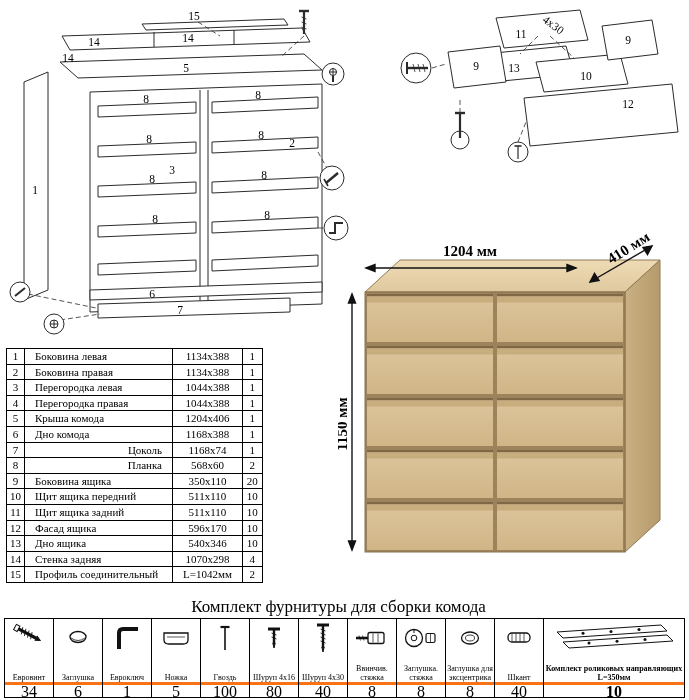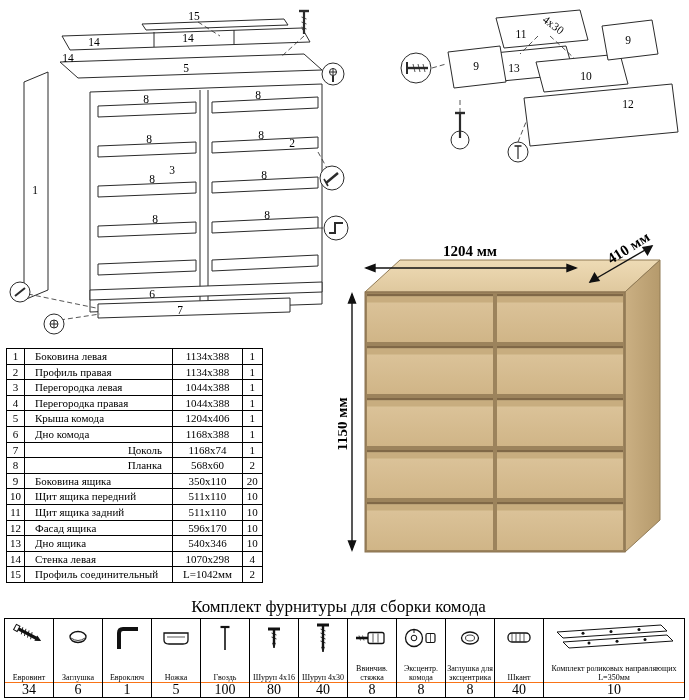--- a/index.html
+++ b/index.html
@@ -25,24 +25,24 @@
   .parts-table td.num  { width:18px;  text-align:center; padding:0 1px; }
   .parts-table td.name { width:148px; }
   .parts-table td.size { width:64px;text-align:center; }
   .parts-table td.qty  { width:20px;  text-align:center; padding:0 1px; }
   .parts-table td.center { text-align:right; }
 
   .hw-title { position:absolute; left:0; top:597px; width:677px; text-align:center; font-size:17px; }
 
   .hw-table { position:absolute; left:4px; top:618px; width:681px; height:80px; display:flex; border:1px solid #000; background:#fff; }
   .hw-col   { width:49px; display:flex; flex-direction:column; border-right:1px solid #000; }
-  .hw-col:last-child { border-right:none; flex:1; }
+  .hw-col:last-child { border-right:none; flex:1;font-weight:bold; }
   .hw-icon  { height:38px; display:flex; align-items:center; justify-content:center; }
   .hw-name  { flex:1; font-size:8px; line-height:8.5px; text-align:center; padding:0 1px; display:flex; align-items:flex-end; justify-content:center; overflow:hidden; }
-  .hw-qty   { border-top:1px solid #f97316; height:15px; font-size:14px; line-height:14px; text-align:center; }
+  .hw-qty   { border-top:3px solid #f97316; height:15px; font-size:16px; line-height:14px; text-align:center; }
 </style>
 </head>
 <body>
 
 <svg class="diagram-cabinet" width="348" height="344" viewBox="0 0 348 344">
   <g stroke="#2b2b2b" fill="#ffffff" stroke-width="1">
     <polygon points="140,22 282,17 286,23 144,28"></polygon>
     <polygon points="60,34 300,26 308,40 68,48"></polygon>
     <line x1="152" y1="30" x2="152" y2="45"></line>
     <line x1="232" y1="28" x2="232" y2="42"></line>
@@ -259,21 +259,21 @@
 <table class="parts-table">
 <tbody>
   <tr>
         <td class="num">1</td>
         <td class="name">Боковина левая</td>
         <td class="size">1134x388</td>
         <td class="qty">1</td>
       </tr>
   <tr>
         <td class="num">2</td>
-        <td class="name">Профиль правая</td>
+        <td class="name">Боковина правая</td>
         <td class="size">1134x388</td>
         <td class="qty">1</td>
       </tr>
   <tr>
         <td class="num">3</td>
         <td class="name">Перегородка левая</td>
         <td class="size">1044x388</td>
         <td class="qty">1</td>
       </tr>
   <tr>
@@ -331,21 +331,21 @@
         <td class="qty">10</td>
       </tr>
   <tr>
         <td class="num">13</td>
         <td class="name">Дно ящика</td>
         <td class="size">540x346</td>
         <td class="qty">10</td>
       </tr>
   <tr>
         <td class="num">14</td>
-        <td class="name">Стенка левая</td>
+        <td class="name">Стенка задняя</td>
         <td class="size">1070x298</td>
         <td class="qty">4</td>
       </tr>
   <tr>
         <td class="num">15</td>
         <td class="name">Профиль соединительный</td>
         <td class="size">L=1042мм</td>
         <td class="qty">2</td>
       </tr>
 </tbody>
@@ -463,21 +463,21 @@
       <svg width="44" height="36" viewBox="0 0 44 36">
           <g stroke="#111" fill="#fff">
         <circle cx="15" cy="18" r="8.5" stroke-width="1.3"></circle>
             <circle cx="15" cy="18" r="2.8" stroke-width="1"></circle>
         <line x1="15" y1="9.5" x2="15" y2="13" stroke-width="1"></line>
         <rect x="27" y="13.5" width="9" height="9" rx="1.5" stroke-width="1.2"></rect>
             <line x1="31.5" y1="14" x2="31.5" y2="22" stroke-width="0.7"></line>
           </g>
         </svg>
     </div>
-    <div class="hw-name">Эксцентр. комода</div>
+    <div class="hw-name">Заглушка. стяжка</div>
     <div class="hw-qty">8</div>
   </div>
   <div class="hw-col">
     <div class="hw-icon">
       <svg width="44" height="36" viewBox="0 0 44 36">
           <ellipse cx="22" cy="18" rx="8.5" ry="6" fill="#fff" stroke="#111" stroke-width="1.3"></ellipse>
           <ellipse cx="22" cy="18" rx="4.5" ry="3" fill="none" stroke="#111" stroke-width="0.8"></ellipse>
         </svg>
     </div>
     <div class="hw-name">Заглушка для эксцентрика</div>

